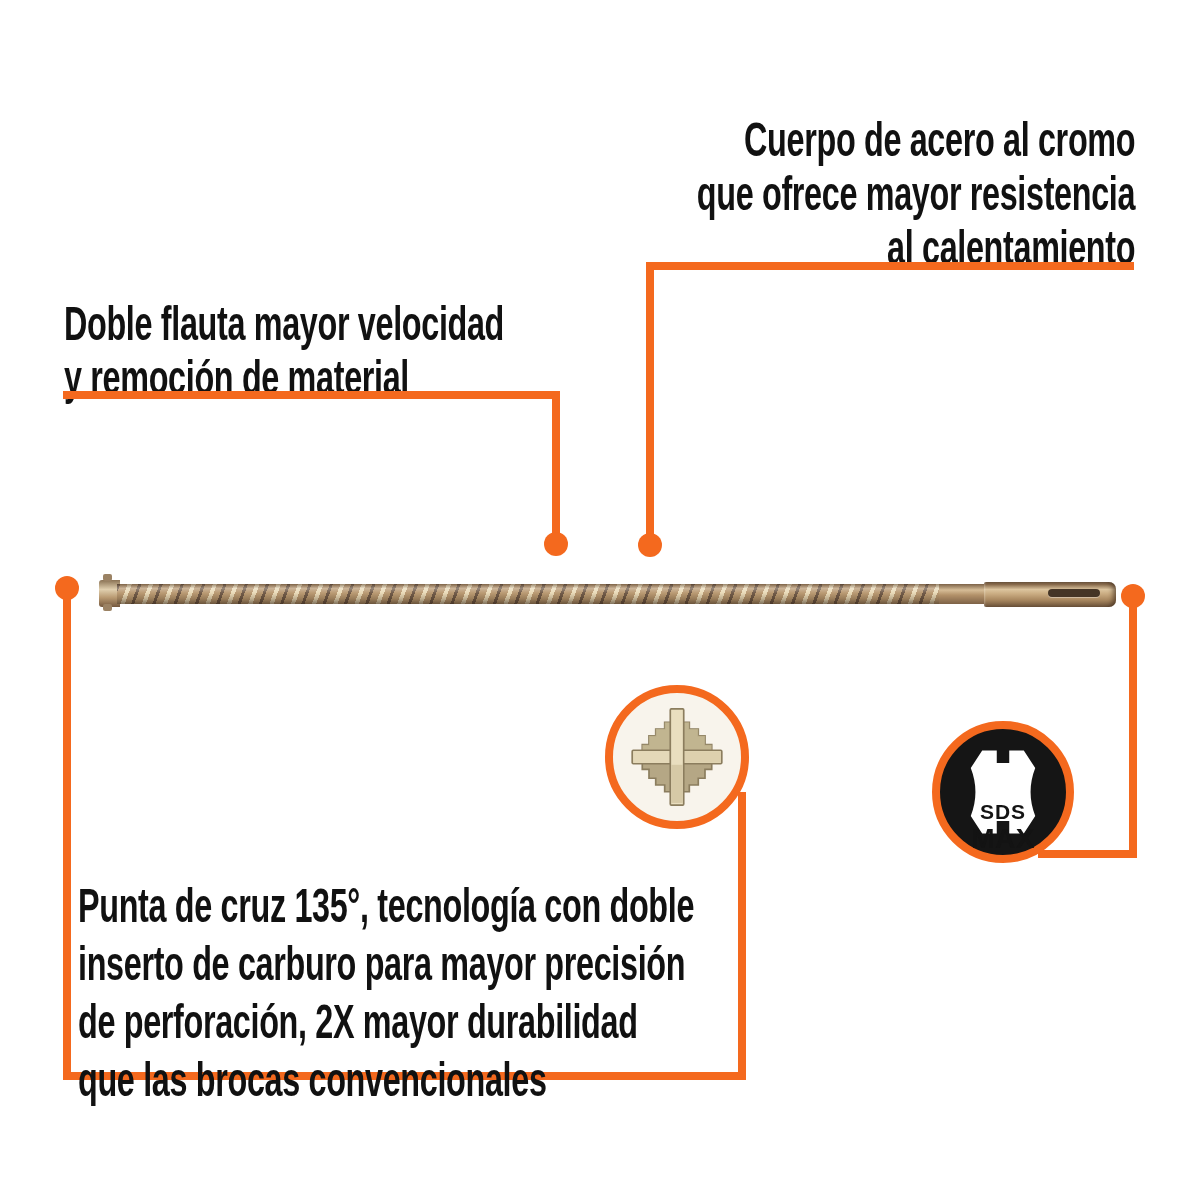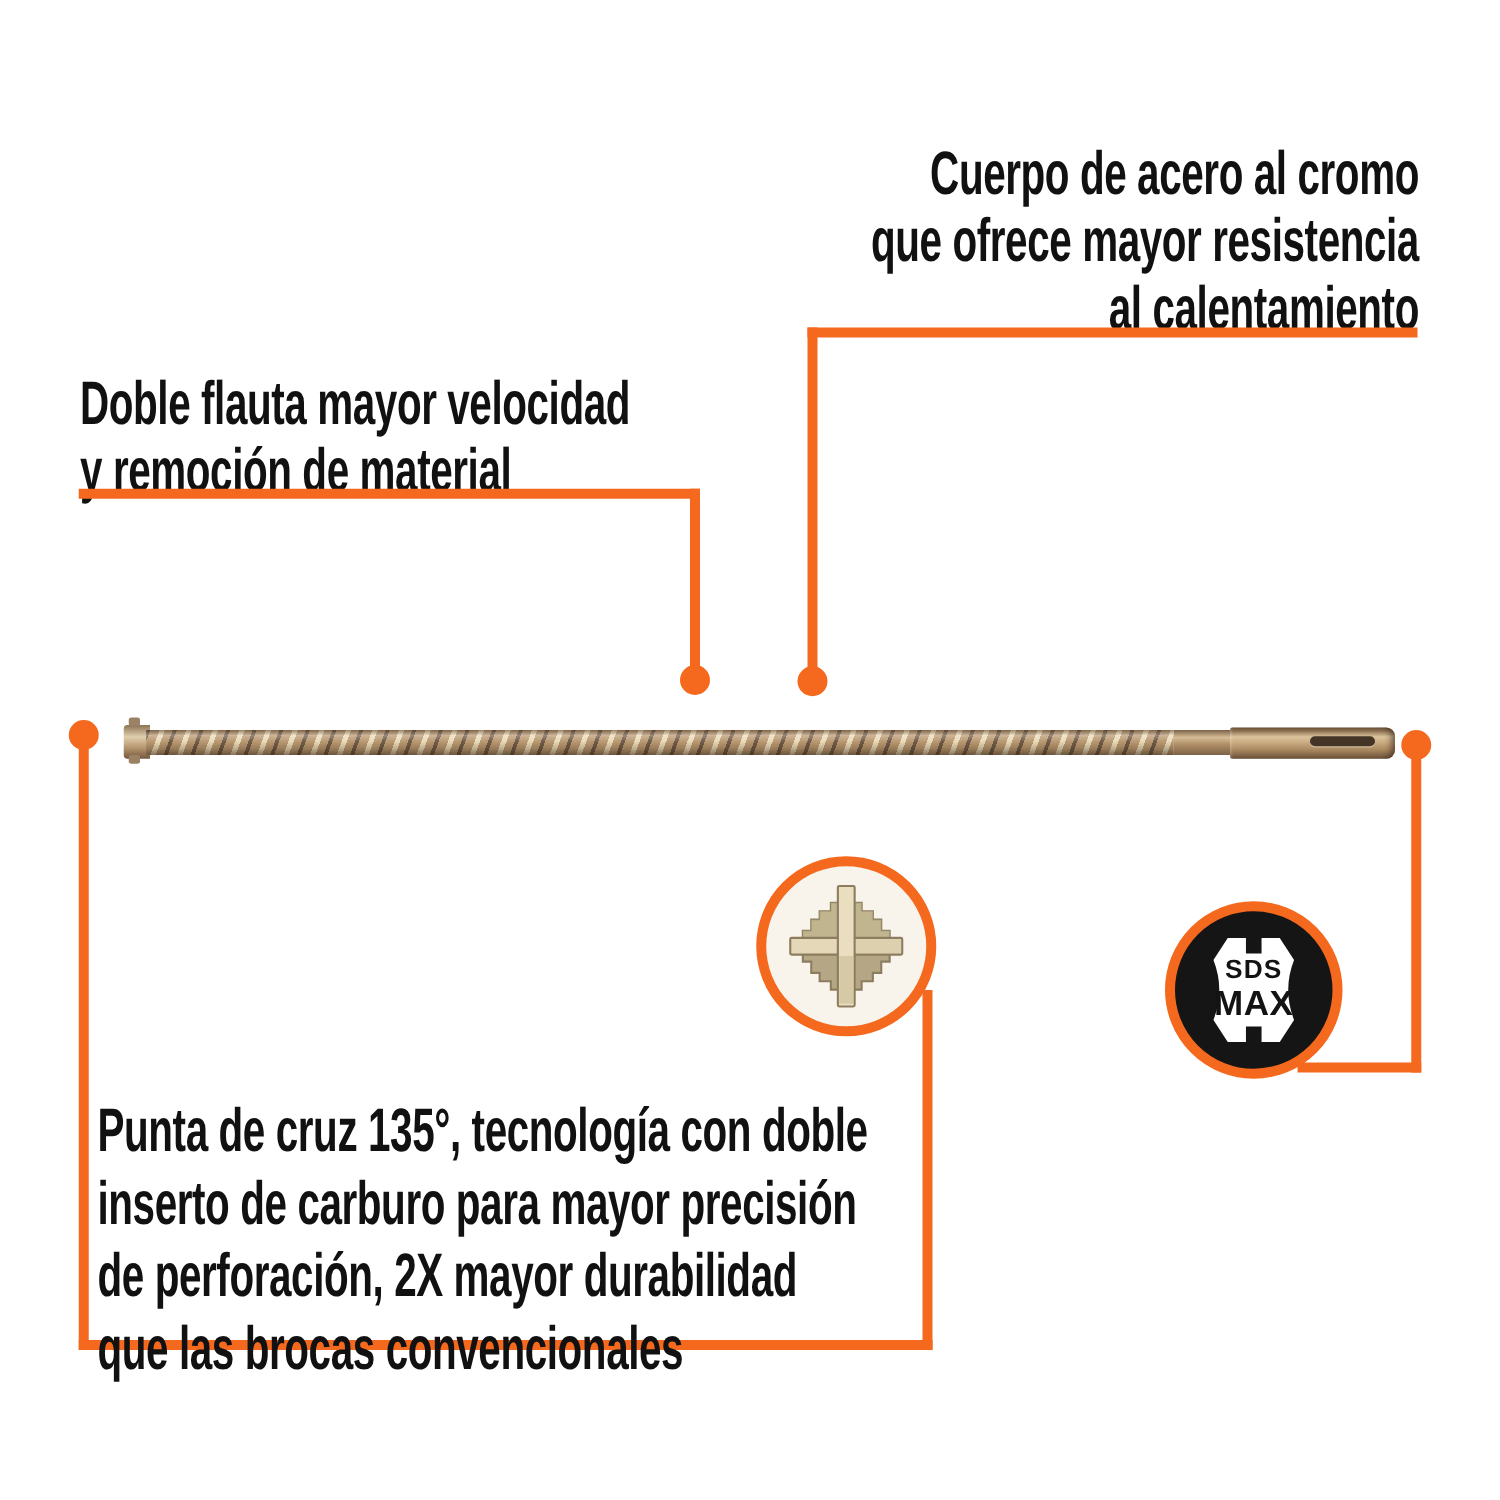--- a/index.html
+++ b/index.html
@@ -68,21 +68,21 @@
     display:flex;align-items:center;justify-content:center;
   }
   
   #badge{
     position:absolute;left:932px;top:721px;width:126px;height:126px;border-radius:50%;
     border:8px solid #f4691e;background:#151515;z-index:3;
   }
   #badge svg{position:absolute;left:11px;top:11px;}
   .badge-labels{
     position:absolute;left:0;top:0;width:126px;height:126px;
-    display:flex;flex-direction:column;align-items:center;justify-content:center;
+    display:flex;flex-direction:column;align-items:center;justify-content:flex-end;
   }
   .badge-sds{font-weight:700;font-size:21px;line-height:22px;color:#131313;letter-spacing:1px;}
   .badge-max{font-weight:700;font-size:28px;line-height:32px;color:#131313;letter-spacing:0.5px;}
 </style>
 </head>
 <body>
 
 <div class="canvas">
 
   <div class="txt right" id="body-text">

